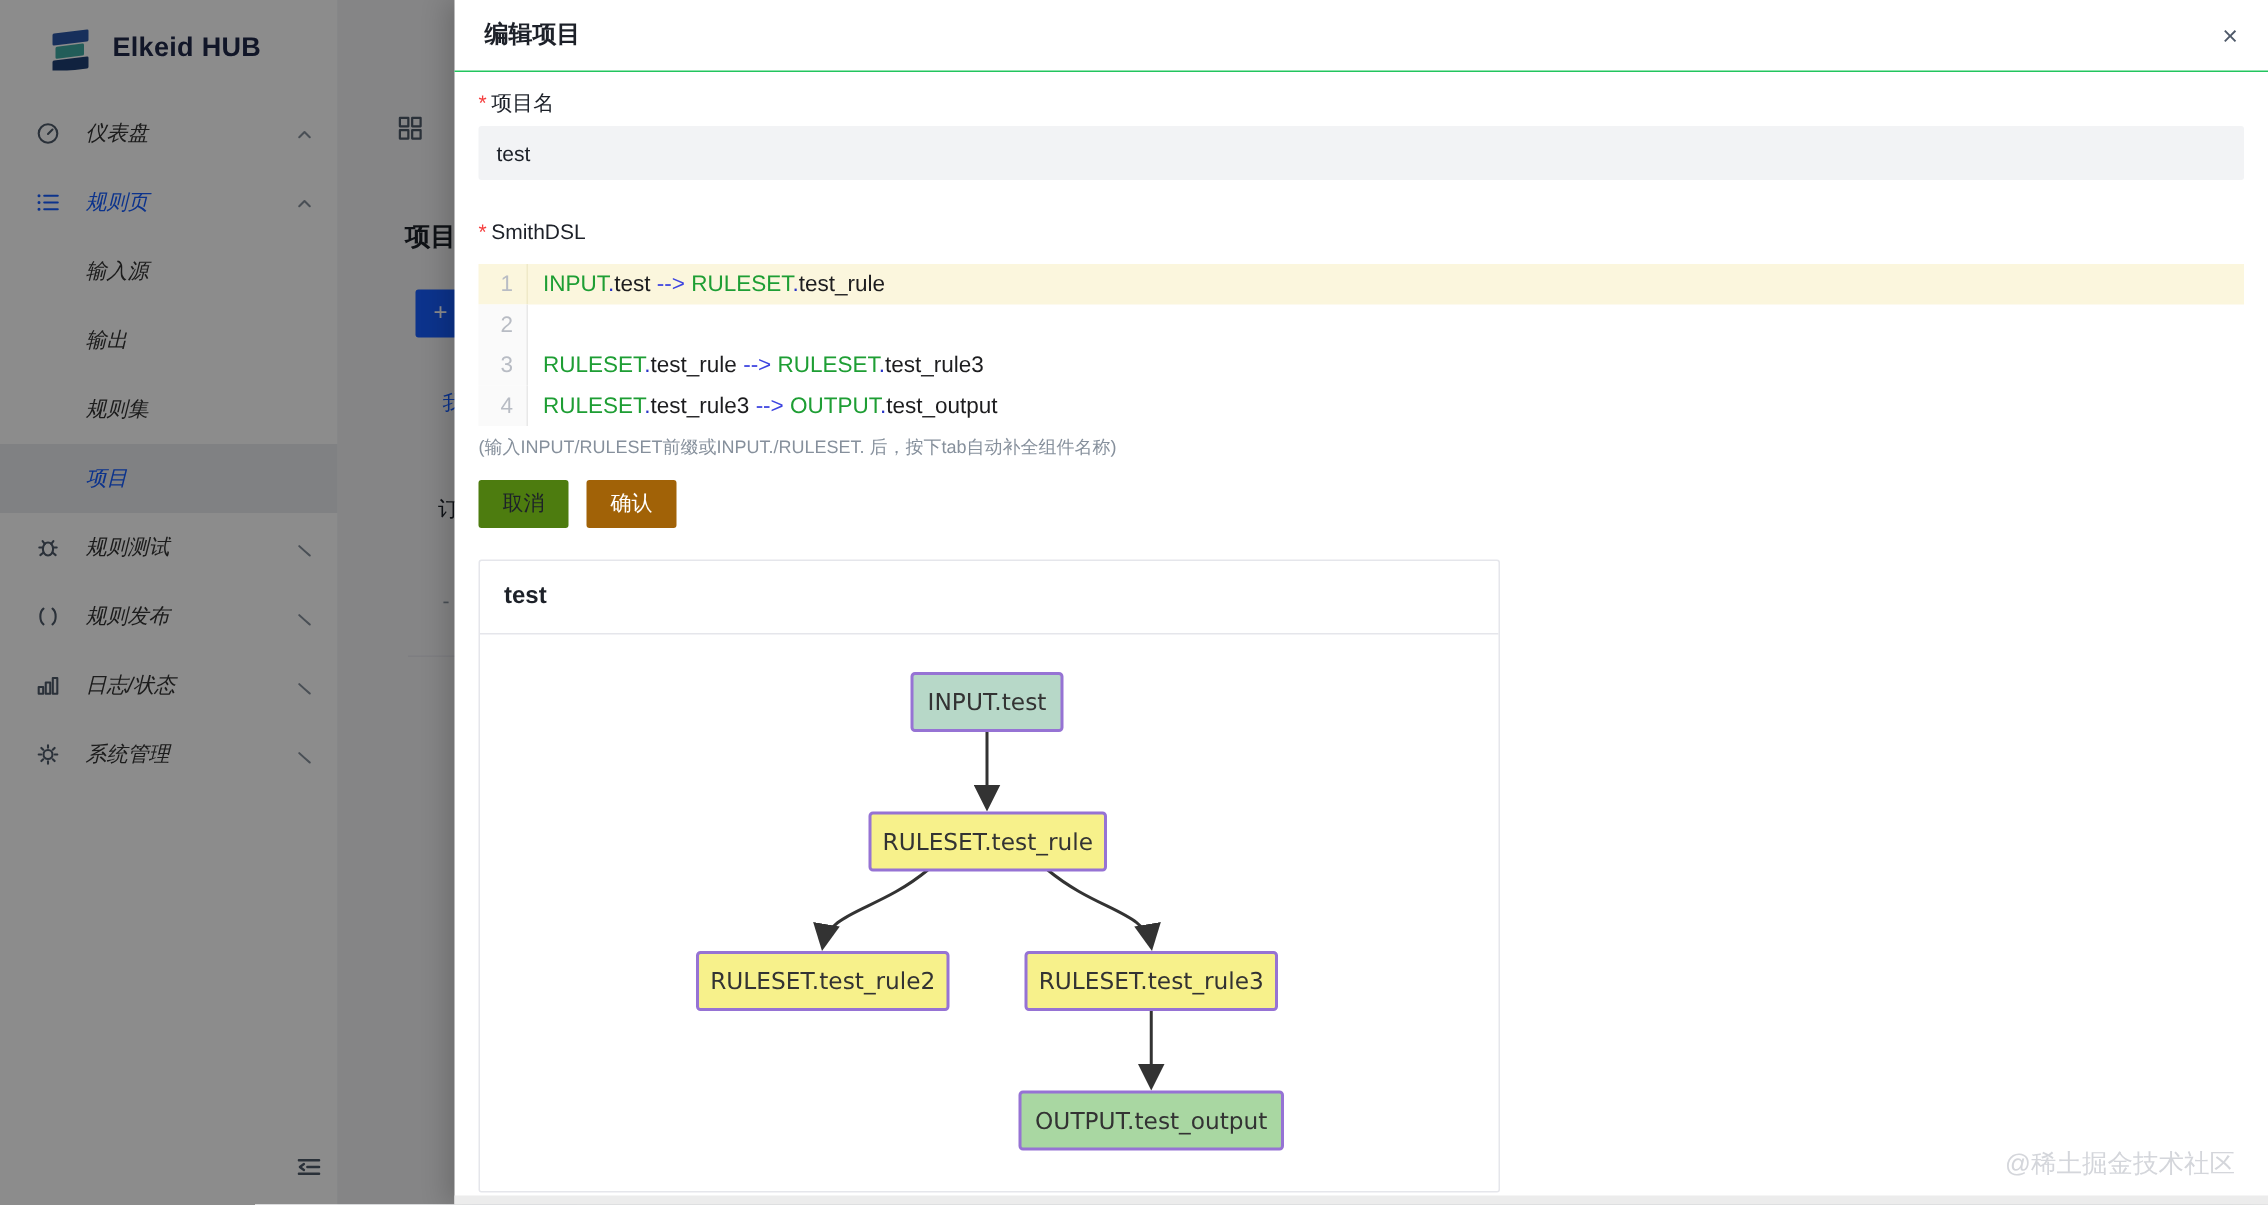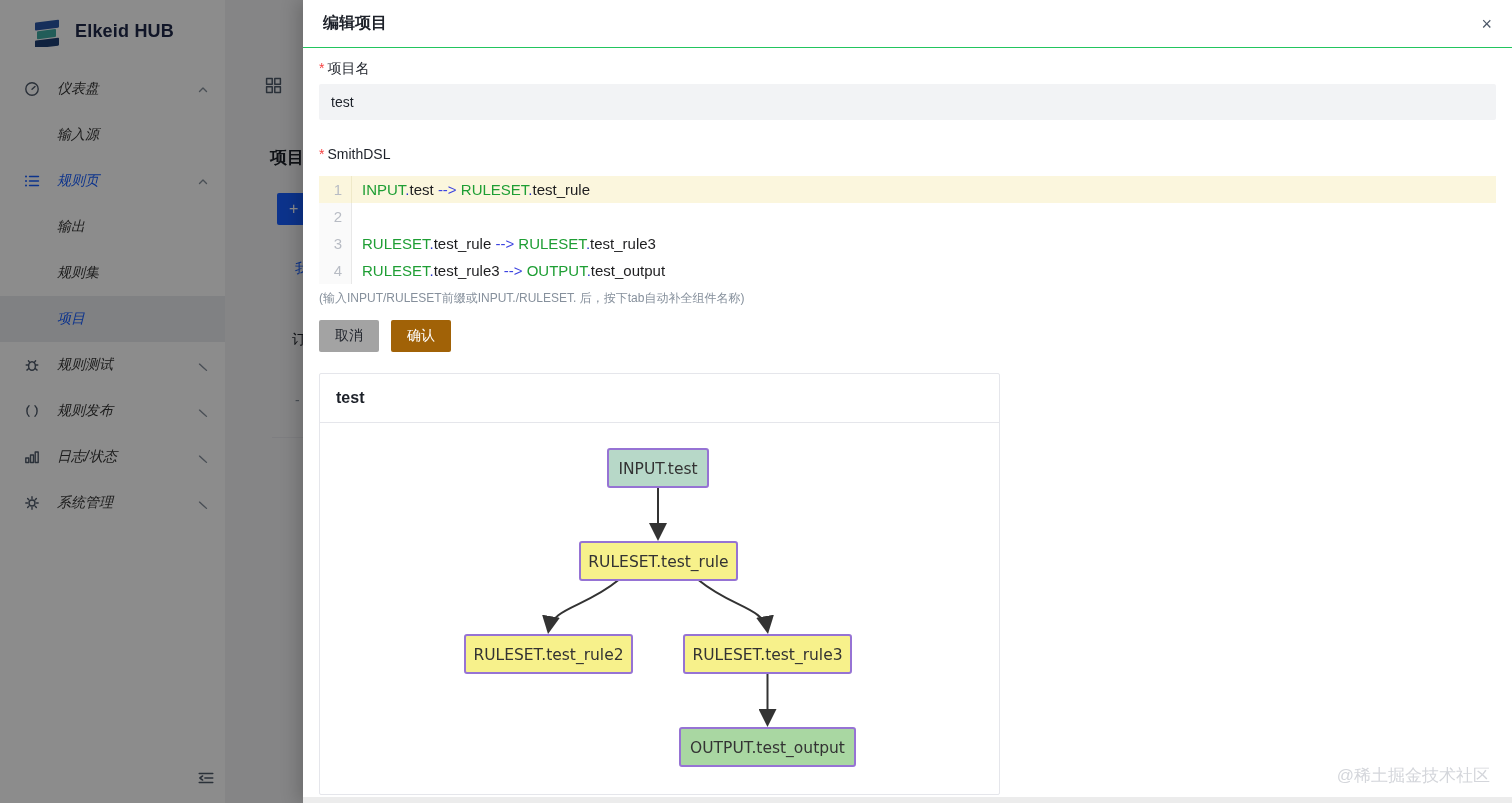--- a/index.html
+++ b/index.html
@@ -53,21 +53,21 @@
   .cl .ln { width:33px; flex:0 0 33px; text-align:right; padding-right:9px; color:#b8bcc4;
             background:#fafafa; border-right:1px solid #e8e8e8; font-size:15px; }
   .cl .lc { padding-left:10px; white-space:pre; color:#1d1d1f; }
   .cl.active { background:#fbf6dd; }
   .cl.active .ln { background:transparent; border-right-color:#efe9c8; }
 
   .hint { margin-top:6px; font-size:12px; color:#86909c; }
 
   .btn-row { margin-top:13px; display:flex; }
   .btn { height:32px; padding:0 16px; border:none; border-radius:2px; font-size:14px; cursor:pointer; }
-  .btn-cancel { background:#a3a3a3; color:#1d2129; }
+  .btn-cancel { background:#4d7c0f; color:#1d2129; }
   .btn-confirm { background:#a16207; color:#fff; margin-left:12px; }
 
   .preview-card { margin-top:21px; width:681px; border:1px solid #e5e6eb; border-radius:2px; background:#fff; }
   .card-header { height:49px; display:flex; align-items:center; padding:0 16px; font-size:16px; font-weight:600;
                  color:#1d2129; border-bottom:1px solid #e5e6eb; }
   .card-body { position:relative; height:371px; }
   .card-body svg { display:block; }
   .diagram-label { font-family:"DejaVu Sans", sans-serif; }
 
   .bottom-strip { position:absolute; left:0; bottom:0; width:100%; height:6px; background:#ececec; }
@@ -100,34 +100,34 @@
             <svg width="16" height="16" viewBox="0 0 16 16" class="ic-stroke">
               <circle cx="8" cy="8" r="6.2"></circle>
               <path d="M8 8.3L11 5.4"></path>
             </svg>
           </span>
           <span>仪表盘</span>
           <span class="chev"><svg width="12" height="12" viewBox="0 0 12 12" fill="none" stroke="#86909c" stroke-width="1.4" stroke-linecap="round" stroke-linejoin="round">
               <path d="M2.5 7.5L6 4l3.5 3.5"></path>
             </svg></span>
         </div>
-        <div class="mi child">
-          <span>输入源</span>
-        </div>
         <div class="mi active">
           <span class="mi-icon">
             <svg width="16" height="16" viewBox="0 0 16 16" class="ic-stroke ic-blue">
               <path d="M5.5 3.5h9M5.5 8h9M5.5 12.5h9"></path>
               <path d="M2 3.5h.01M2 8h.01M2 12.5h.01" stroke-width="2"></path>
             </svg>
           </span>
           <span>规则页</span>
           <span class="chev"><svg width="12" height="12" viewBox="0 0 12 12" fill="none" stroke="#86909c" stroke-width="1.4" stroke-linecap="round" stroke-linejoin="round">
               <path d="M2.5 7.5L6 4l3.5 3.5"></path>
             </svg></span>
+        </div>
+        <div class="mi child">
+          <span>输入源</span>
         </div>
         <div class="mi child">
           <span>输出</span>
         </div>
         <div class="mi child">
           <span>规则集</span>
         </div>
         <div class="mi child selected">
           <span>项目</span>
         </div>

